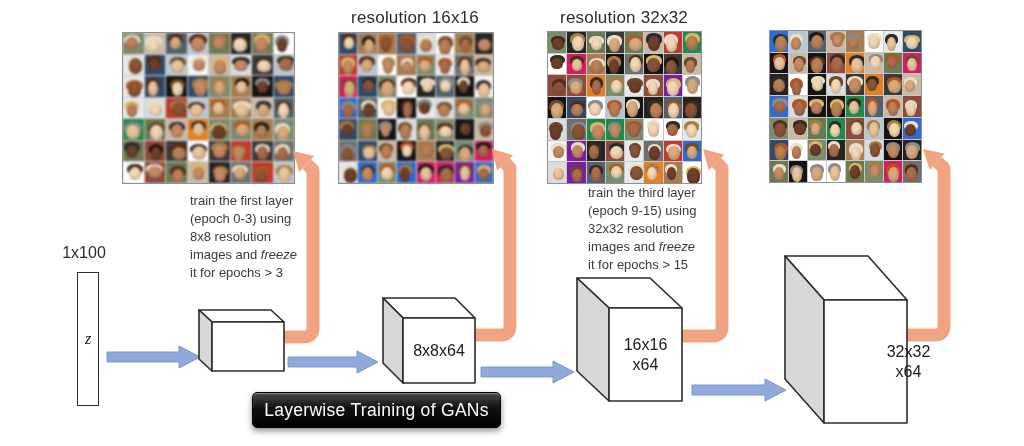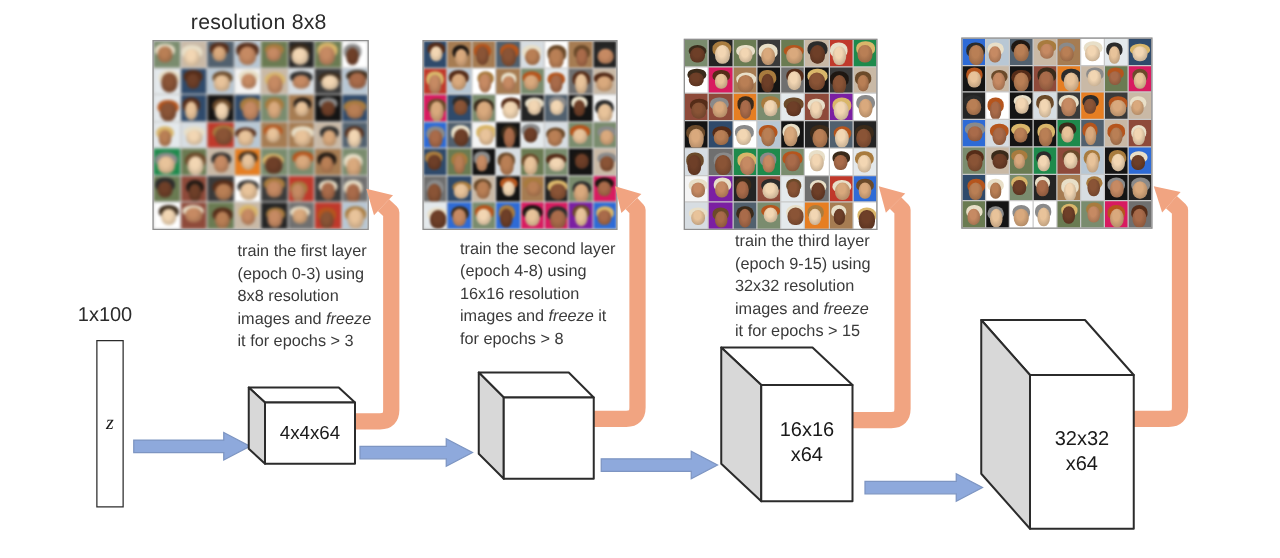--- a/index.html
+++ b/index.html
@@ -57,28 +57,29 @@
   #face-grid-2{left:338px;top:32px;width:154px;height:150px;}
   #face-grid-3{left:547px;top:31px;width:153px;height:151px;}
   #face-grid-4{left:769px;top:30px;width:151px;height:151px;}
   #annotation-1{left:190px;top:192px;}
   #annotation-2{left:368px;top:190px;}
   #annotation-3{left:588px;top:184px;}
   #annotation-4{left:802px;top:201px;}
   #box-label-1{left:212px;top:322px;width:72px;height:49px;}
   #box-label-2{left:403px;top:318px;width:72px;height:65px;}
   #box-label-3{left:609px;top:308px;width:73px;height:93px;}
-  #box-label-4{left:824px;top:300px;width:83px;height:123px;}
+  #box-label-4{left:824px;top:300px;width:83px;height:123px;padding-left:43px;}
 </style>
 </head>
 <body>
 
 <div id="canvas">
 
-  <div class="res-title" id="res-title-1">resolution 8x8</div>
+  <div class="res-title" id="res-title-2">resolution 16x16</div>
+  <div class="res-title" id="res-title-3">resolution 32x32</div>
 
   <div class="face-grid" id="face-grid-1">
       <div class="tiles" style="grid-template-columns: repeat(8, 1fr); grid-template-rows: repeat(7, 1fr); filter: blur(1.3px);">
         <div class="tile" style="background: rgb(122, 140, 110);">
           <div class="hair" style="left: 6.56835%; top: 8.77663%; width: 75.2085%; height: 47.2797%; background: rgb(232, 223, 200);"></div>
           <div class="face" style="left: 15.5684%; top: 21.7766%; width: 57.2085%; height: 60.615%; background: radial-gradient(at 45% 36%, rgb(185, 127, 85) 30%, rgb(133, 91, 61));"></div>
         </div>
         <div class="tile" style="background: rgb(201, 185, 166);">
           <div class="hair" style="left: 4.04016%; top: 15.3996%; width: 80.4587%; height: 54.786%; background: rgb(232, 223, 200);"></div>
           <div class="face" style="left: 13.0402%; top: 28.3996%; width: 62.4587%; height: 70.2385%; background: radial-gradient(at 45% 36%, rgb(242, 214, 179) 30%, rgb(174, 154, 129));"></div>
@@ -980,21 +981,20 @@
           <div class="face" style="left: 21.0624%; top: 26.7221%; width: 60.0248%; height: 75.7548%; background: radial-gradient(at 45% 36%, rgb(217, 169, 125) 30%, rgb(156, 122, 90));"></div>
         </div>
         <div class="tile" style="background: rgb(111, 111, 111);">
           <div class="hair" style="left: 8.77397%; top: 14.69%; width: 76.6494%; height: 56.1334%; background: rgb(85, 44, 24);"></div>
           <div class="face" style="left: 17.774%; top: 27.69%; width: 58.6494%; height: 71.9659%; background: radial-gradient(at 45% 36%, rgb(169, 107, 74) 30%, rgb(122, 77, 53));"></div>
         </div>
       </div>
     </div>
 
   <div class="annotation" id="annotation-1">train the first layer<br>(epoch 0-3) using<br>8x8 resolution<br>images and <i>freeze</i><br>it for epochs &gt; 3</div>
-  <div class="annotation" id="annotation-2">train the second layer<br>(epoch 4-8) using<br>16x16 resolution<br>images and <i>freeze</i> it<br>for epochs &gt; 8</div>
   <div class="annotation" id="annotation-3">train the third layer<br>(epoch 9-15) using<br>32x32 resolution<br>images and <i>freeze</i><br>it for epochs &gt; 15</div>
 
   <svg id="svg-layer" width="1024" height="446" viewBox="0 0 1024 446">
     <g id="arrow-layer">
         <path d="M 284 337 H 304 Q 313 337 313 328 V 170 L 306.8 164.1" fill="none" stroke="#f1a481" stroke-width="13" stroke-linejoin="round" stroke-linecap="butt"></path>
         <polygon points="293,151 299.2,172.1 314.4,156.1" fill="#f1a481"></polygon>
         <path d="M 475 335 H 501 Q 510 335 510 326 V 168 L 505.1 162.8" fill="none" stroke="#f1a481" stroke-width="13" stroke-linejoin="round" stroke-linecap="butt"></path>
         <polygon points="492,149 497.1,170.4 513.1,155.2" fill="#f1a481"></polygon>
         <path d="M 682 336 H 713 Q 722 336 722 327 V 168 L 716.4 162.4" fill="none" stroke="#f1a481" stroke-width="13" stroke-linejoin="round" stroke-linecap="butt"></path>
         <polygon points="703,149 708.7,170.2 724.2,154.7" fill="#f1a481"></polygon>
@@ -1021,22 +1021,25 @@
       <polygon fill="#d8d8d8" points="609,308 577,278 577,371 609,401"></polygon>
       <rect fill="#ffffff" x="609" y="308" width="73" height="93"></rect>
     </g>
     <g stroke="#2b2b2b" stroke-width="1.6" stroke-linejoin="round">
       <polygon fill="#ffffff" points="824,300 907,300 868,256 785,256"></polygon>
       <polygon fill="#d8d8d8" points="824,300 785,256 785,379 824,423"></polygon>
       <rect fill="#ffffff" x="824" y="300" width="83" height="123"></rect>
     </g>
   </svg>
 
-  <div class="box-label" id="box-label-1">4x4x64</div>
+  <div class="box-label" id="box-label-2">8x8x64</div>
   <div class="box-label" id="box-label-3">16x16<br>x64</div>
   <div class="box-label" id="box-label-4">32x32<br>x64</div>
 
   <div id="input-dim">1x100</div>
   <div id="z-rect">
     <span id="z-symbol">z</span>
   </div>
 
+  <div id="badge">
+    <span>Layerwise Training of GANs</span>
+  </div>
 </div>
 
 </body></html>

